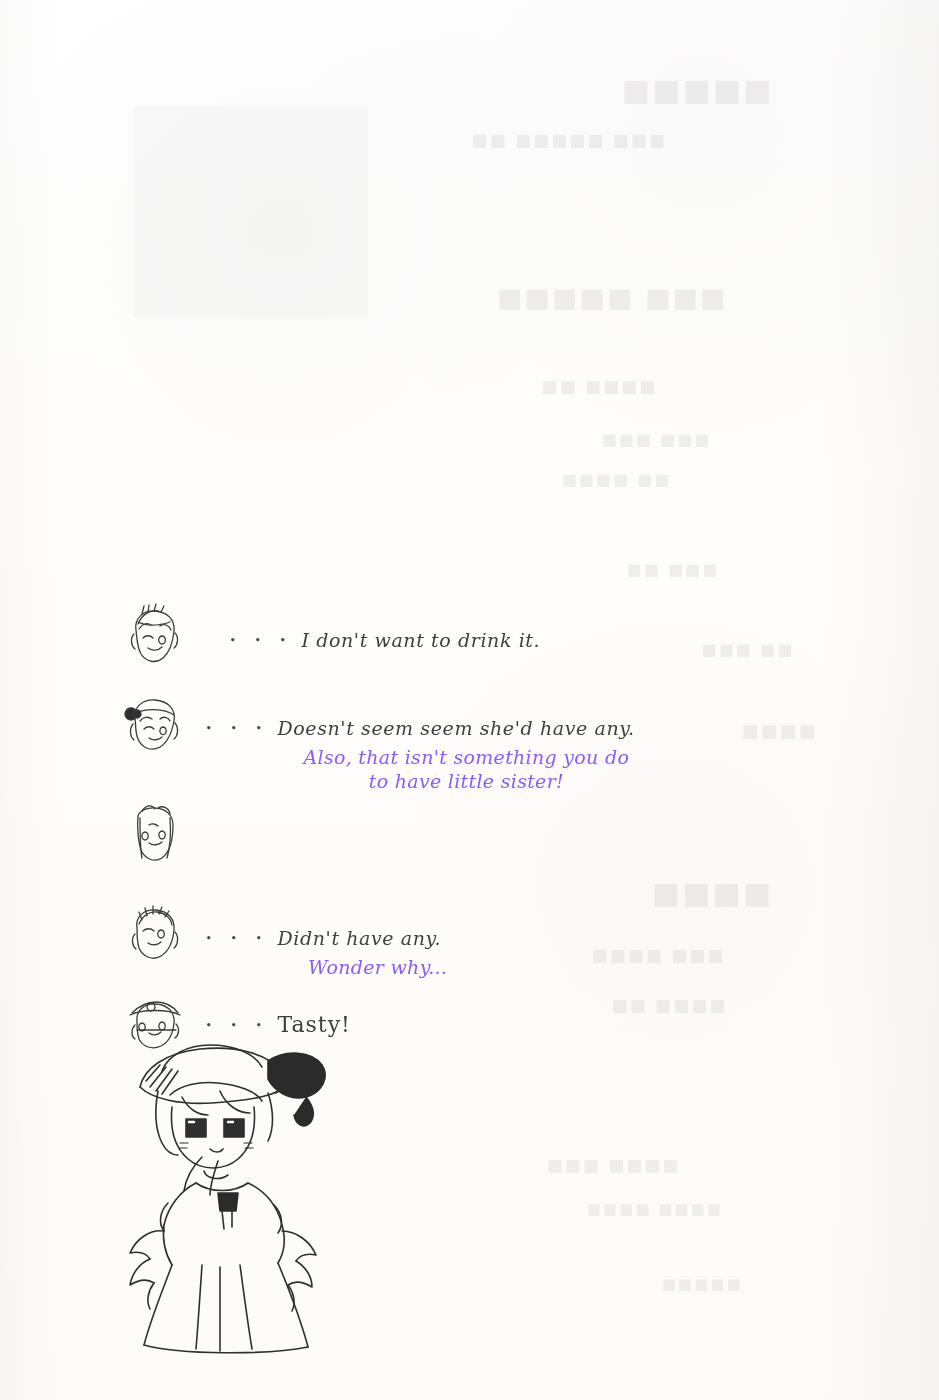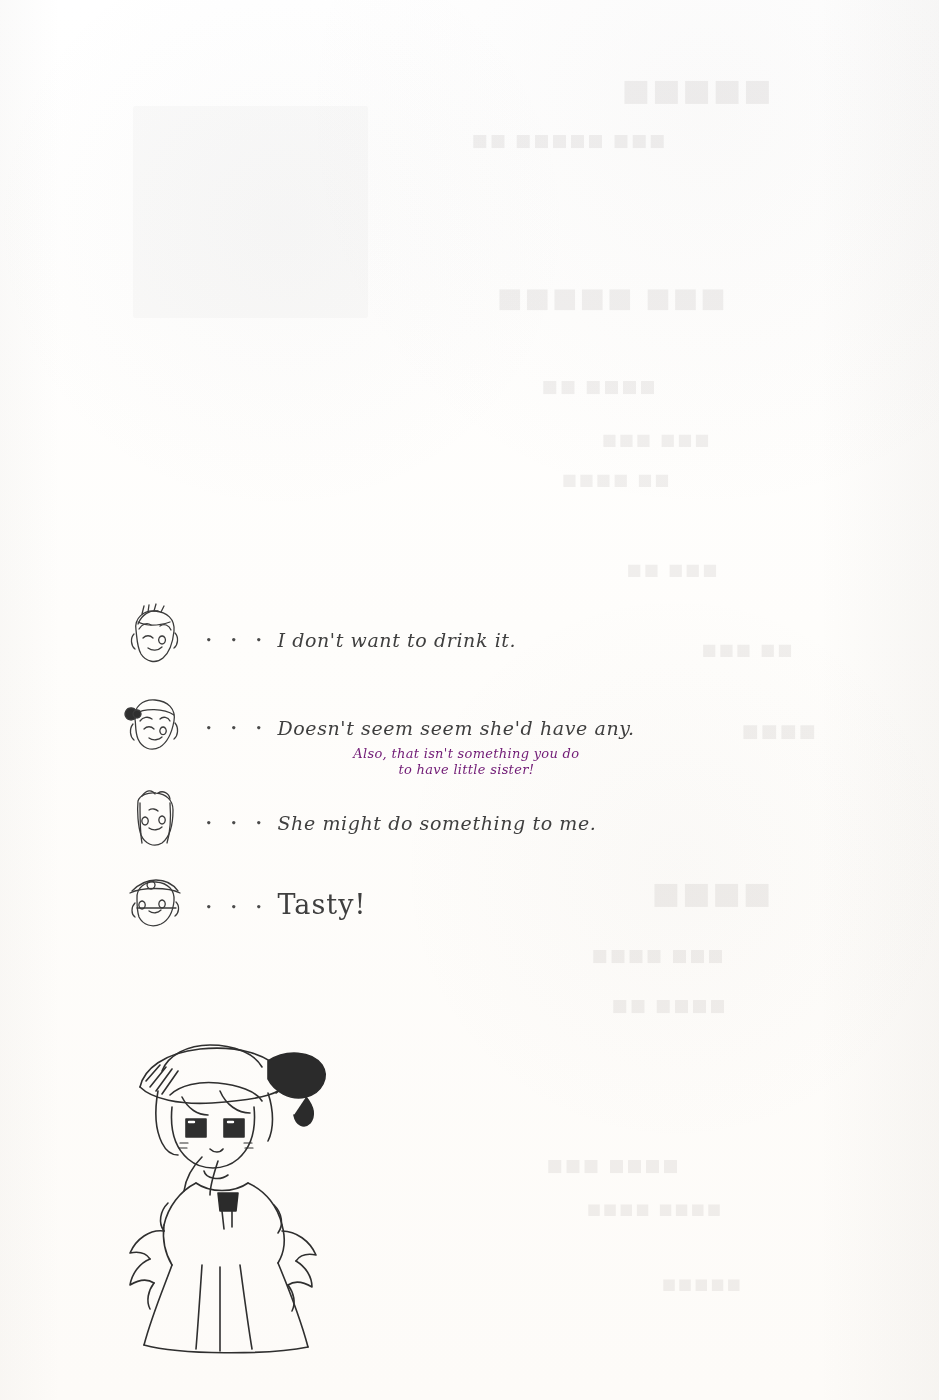--- a/index.html
+++ b/index.html
@@ -88,35 +88,35 @@
   }
   .say {
     color: #3f3f3f;
     font-size: 19px;
     font-family: "DejaVu Serif", serif;
     font-style: italic;
     letter-spacing: 0.6px;
     white-space: nowrap;
   }
   .say.big {
-    font-size: 27px;
+    font-size: 22px;
     font-style: normal;
     letter-spacing: 1px;
   }
   .subnote {
-    color: #701a75;
-    font-size: 13px;
+    color: #8b5cf6;
+    font-size: 19px;
     font-family: "DejaVu Serif", serif;
     font-style: italic;
     line-height: 1.25;
     letter-spacing: 0.3px;
   }
   .sub-right { text-align: center; }
 
-  .row-1 { margin-top: 0px; }
+  .row-1 { margin-top: 0px; gap: 24px; }
   .row-2 { margin-top: 14px; }
   .row-3 { margin-top: 4px; }
   .row-4 { margin-top: 26px; }
   .row-5 { margin-top: 10px; }
 
   .illustration {
     position: absolute;
     left: 110px;
     top: 1015px;
     width: 260px;
@@ -205,26 +205,43 @@
         <path d="M24 13 C28 7, 34 6, 37 11"></path>
         <path d="M40 10 C45 7, 51 10, 52 16"></path>
         <path d="M22 20 C22 34, 22 50, 24 60"></path>
         <path d="M52 20 C53 34, 52 50, 49 60"></path>
         <path d="M27 34 a3.2 4 0 1 0 0.1 0"></path>
         <path d="M44 33 a3.2 4 0 1 0 0.1 0"></path>
         <path d="M31 45 C35 48, 41 47, 44 44"></path>
         <path d="M31 27 C34 25, 38 26, 40 28"></path>
       </svg>
     </div>
+  </div>
+
+  <div class="line row-4">
+    <div class="portrait">
+      <svg width="74" height="74" viewBox="0 0 74 74" fill="none" stroke="#3b3b3b" stroke-width="1.3" stroke-linecap="round" stroke-linejoin="round">
+        <path d="M19 30 C17 18, 27 11, 38 12 C50 13, 57 21, 56 32 C55 43, 51 53, 43 58 C35 63, 25 59, 21 50 C19 44, 19 36, 19 30 Z"></path>
+        <path d="M21 26 C25 17, 32 13, 39 14 C47 15, 53 20, 54 27"></path>
+        <path d="M24 22 L21 14 M29 18 L27 10 M35 16 L35 8 M41 16 L44 9 M47 19 L51 13"></path>
+        <path d="M25 33 C28 30, 33 30, 36 33"></path>
+        <path d="M43 32 a3.3 4 0 1 0 0.1 0"></path>
+        <path d="M30 45 C34 48, 40 47, 43 44"></path>
+        <path d="M17 36 C13 40, 14 48, 18 51"></path>
+        <path d="M57 34 C61 38, 60 47, 56 50"></path>
+      </svg>
+    </div>
     <div class="speech">
       <span class="dots">・・・</span>
-      <span class="say">She might do something to me.</span>
-    </div>
-  </div>
-
+      <span class="say">Didn't have any.</span>
+      <div class="subnote" style="margin-left:110px;margin-top:4px;">
+        <span>Wonder why...</span>
+      </div>
+    </div>
+  </div>
 
   <div class="line row-5">
     <div class="portrait">
       <svg width="74" height="74" viewBox="0 0 74 74" fill="none" stroke="#3b3b3b" stroke-width="1.3" stroke-linecap="round" stroke-linejoin="round">
         <path d="M19 32 C18 21, 27 14, 38 15 C50 16, 57 23, 56 34 C55 44, 51 53, 43 57 C34 61, 25 58, 21 50 C19 44, 19 37, 19 32 Z"></path>
         <path d="M14 24 C22 16, 30 13, 38 13 C47 13, 55 17, 60 24"></path>
         <path d="M12 26 C24 20, 50 20, 62 26"></path>
         <path d="M33 14 a4 4 0 1 0 0.1 0"></path>
         <path d="M24 34 a3.2 4 0 1 0 0.1 0"></path>
         <path d="M44 33 a3.2 4 0 1 0 0.1 0"></path>

